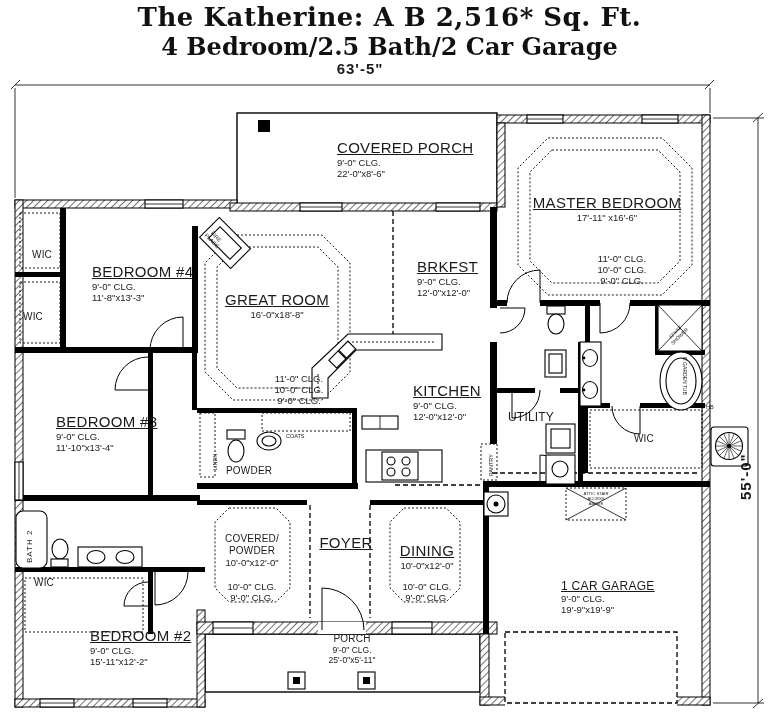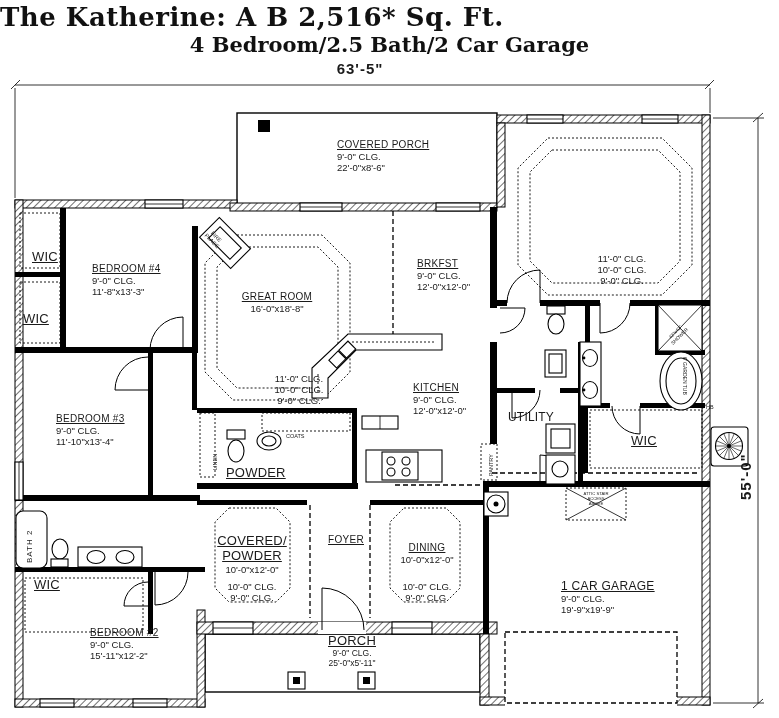--- a/index.html
+++ b/index.html
@@ -1,26 +1,26 @@
 <!DOCTYPE html>
 <html><head>
 <meta charset="utf-8">
 <style>
   html,body{margin:0;padding:0;background:#fff;}
   body{width:779px;height:718px;font-family:"Liberation Sans",sans-serif;color:#111;}
   .plan{position:relative;width:779px;height:718px;overflow:hidden;background:#fff;}
   svg{position:absolute;left:0;top:0;}
-  .t1{position:absolute;left:0;top:2px;width:779px;text-align:left;
+  .t1{position:absolute;left:0;top:2px;width:779px;text-align:center;
       font-family:"DejaVu Serif",serif;font-weight:bold;font-size:26px;letter-spacing:.5px;}
   .t2{position:absolute;left:0;top:32px;width:779px;text-align:center;
-      font-family:"DejaVu Serif",serif;font-weight:bold;font-size:21px;}
+      font-family:"DejaVu Serif",serif;font-weight:bold;font-size:24px;}
   .lbl{position:absolute;line-height:1.18;white-space:nowrap;color:#1a1a1a;}
   .c{transform:translateX(-50%);text-align:center;}
-  .rn{display:block;font-size:10px;letter-spacing:.3px;text-decoration:underline;text-underline-offset:1px;}
-  .rns{display:block;font-size:13px;letter-spacing:.2px;text-decoration:underline;}
+  .rn{display:block;font-size:15px;letter-spacing:.3px;text-decoration:underline;text-underline-offset:1px;}
+  .rns{display:block;font-size:10px;letter-spacing:.2px;}
   .nm{display:block;font-size:12px;letter-spacing:.2px;}
   .sub{display:block;font-size:9.5px;}
   .sub8{display:block;font-size:8.5px;}
   .dim{font-size:15px;font-weight:bold;letter-spacing:1px;}
   .tiny{display:block;font-size:5.5px;}
   .micro{display:block;font-size:4.2px;}
   
   .xw{fill:url(#hatch);stroke:#000;stroke-width:1;}
   .iw{fill:#000;stroke:none;}
   .thin{fill:none;stroke:#000;stroke-width:1.4;}
@@ -318,20 +318,24 @@
 
   <div class="lbl dim c" style="left:360px;top:60px">63'-5"</div>
   <div class="lbl dim" style="left:737px;top:500px;transform:rotate(-90deg);transform-origin:0 0;">55'-0"</div>
 
   <div class="lbl" style="left:337px;top:139px">
     <span class="rn">COVERED PORCH</span>
     <span class="sub">9'-0" CLG.</span>
     <span class="sub">22'-0"x8'-6"</span>
   </div>
 
+  <div class="lbl c" style="left:607px;top:194px">
+    <span class="rn">MASTER BEDROOM</span>
+    <span class="sub">17'-11" x16'-6"</span>
+  </div>
   <div class="lbl c" style="left:622px;top:253px">
     <span class="sub">11'-0" CLG.</span>
     <span class="sub">10'-0" CLG.</span>
     <span class="sub">9'-0" CLG.</span>
   </div>
 
   <div class="lbl" style="left:92px;top:263px">
     <span class="rn">BEDROOM #4</span>
     <span class="sub">9'-0" CLG.</span>
     <span class="sub">11'-8"x13'-3"</span>

